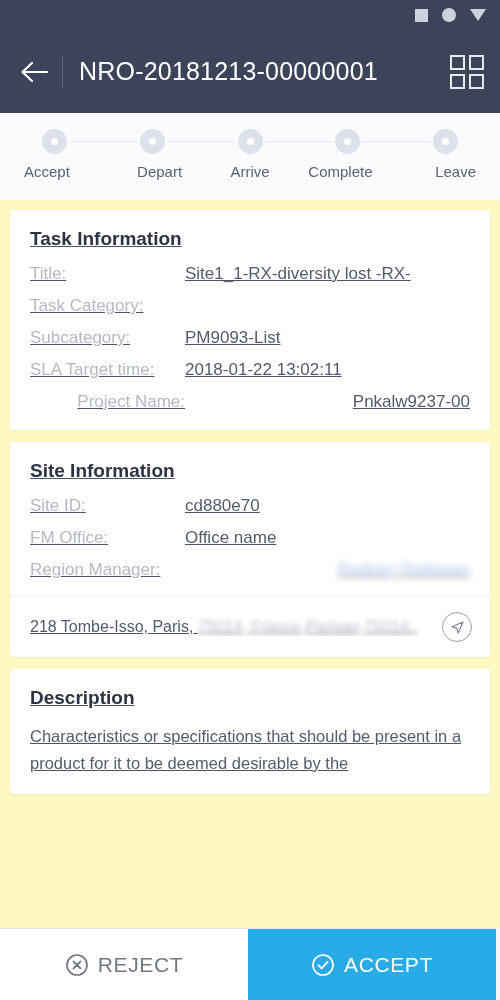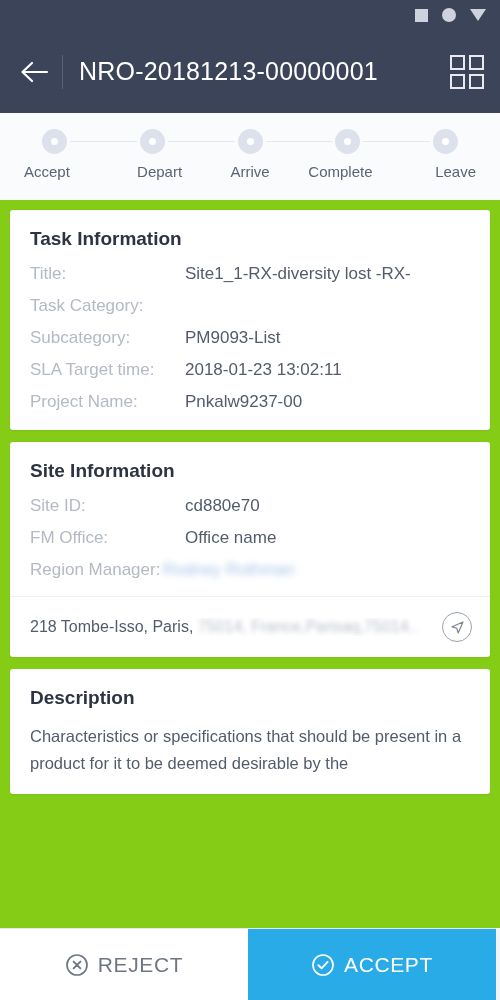--- a/index.html
+++ b/index.html
@@ -87,38 +87,39 @@
   }
   .step-label:first-child{ text-align:left; padding-left:2px; }
   .step-label:last-child{ text-align:right; padding-right:2px; }
 
   
   .content{
     position:absolute; left:0; right:0;
     top:200px; bottom:72px;
     padding:10px 10px 0 10px;
     overflow:hidden;
-    background:#84cc16;
+    background:#fef9c3;
+    text-decoration:underline;
   }
   .card{
     background:#ffffff;
     border-radius:3px;
     box-shadow:0 1px 2px rgba(60,68,89,.07);
     margin-bottom:12px;
     padding:18px 20px 18px 20px;
   }
   .card-title{
     font-size:19px; font-weight:bold; color:#2d3342;
     margin-bottom:14px;
   }
   .row{
     display:flex; align-items:baseline;
     margin-bottom:12px;
   }
-  .row:last-child{ margin-bottom:0; }
+  .row:last-child{ margin-bottom:0;text-align:right; }
   .row-label{
     flex:0 0 155px;
     font-size:17px; color:#b3b9c5;
     white-space:nowrap;
   }
   .row-value{
     flex:1 1 auto;
     font-size:17px; color:#535c6c;
     white-space:nowrap; overflow:hidden;
   }
@@ -235,21 +236,21 @@
     </div>
     <div class="row">
       <span class="row-label">Task Category:</span>
     </div>
     <div class="row">
       <span class="row-label">Subcategory:</span>
       <span class="row-value">PM9093-List</span>
     </div>
     <div class="row">
       <span class="row-label">SLA Target time:</span>
-      <span class="row-value">2018-01-23 13:02:11</span>
+      <span class="row-value">2018-01-22 13:02:11</span>
     </div>
     <div class="row">
       <span class="row-label">Project Name:</span>
       <span class="row-value">Pnkalw9237-00</span>
     </div>
   </div>
 
   <div class="card card-address">
     <div style="padding:18px 20px 16px 20px;">
       <div class="card-title">Site Information</div>

